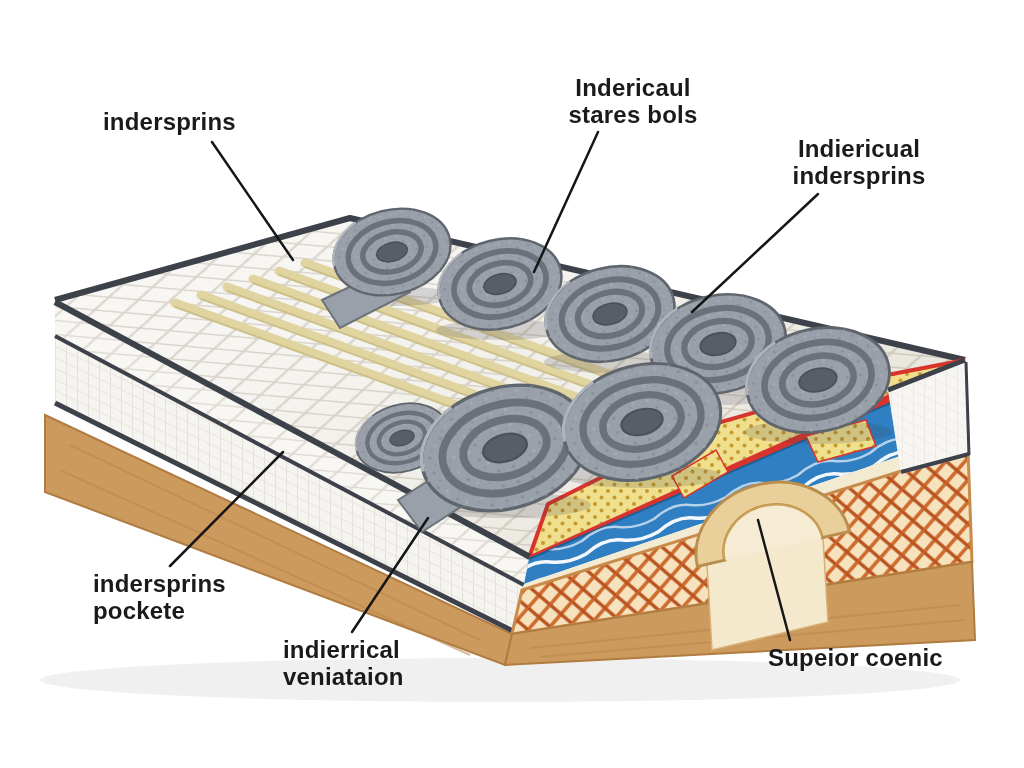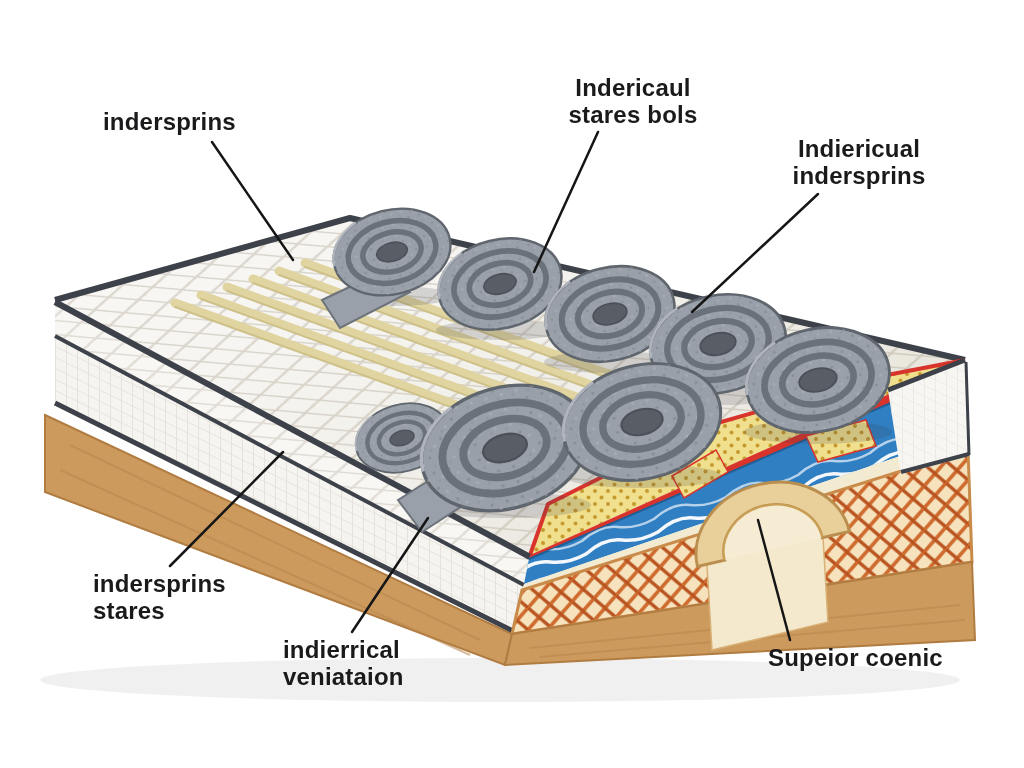--- a/index.html
+++ b/index.html
@@ -186,21 +186,21 @@
     <span class="line">stares bols</span>
   </div>
 
   <div class="callout center" style="left:775px;top:135px;width:168px">
     <span class="line">Indiericual</span>
     <span class="line">indersprins</span>
   </div>
 
   <div class="callout" style="left:93px;top:570px">
     <span class="line">indersprins</span>
-    <span class="line">stares</span>
+    <span class="line">pockete</span>
   </div>
 
   <div class="callout" style="left:283px;top:636px">
     <span class="line">indierrical</span>
     <span class="line">veniataion</span>
   </div>
 
   <div class="callout" style="left:768px;top:644px">
     <span class="line">Supeior coenic</span>
   </div>

